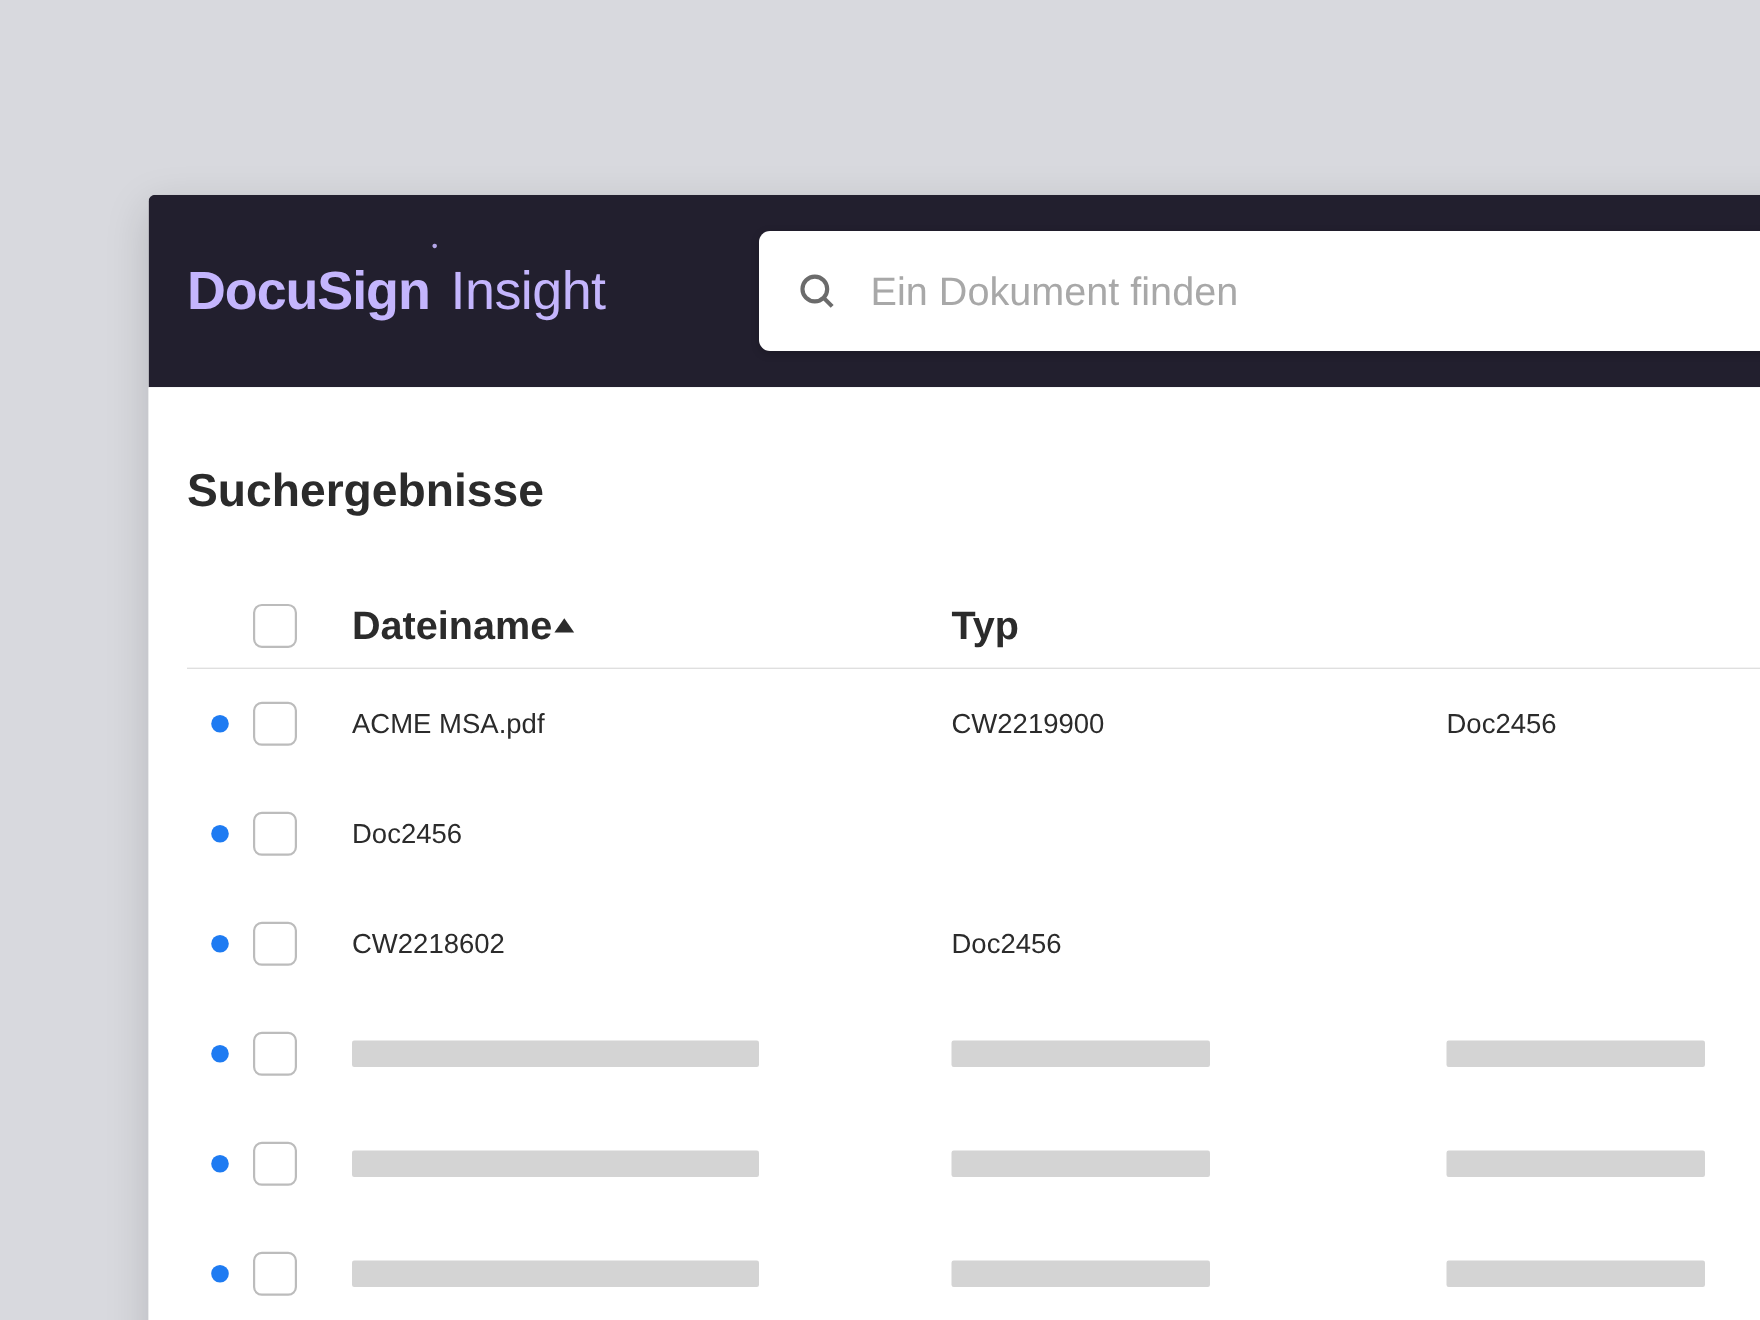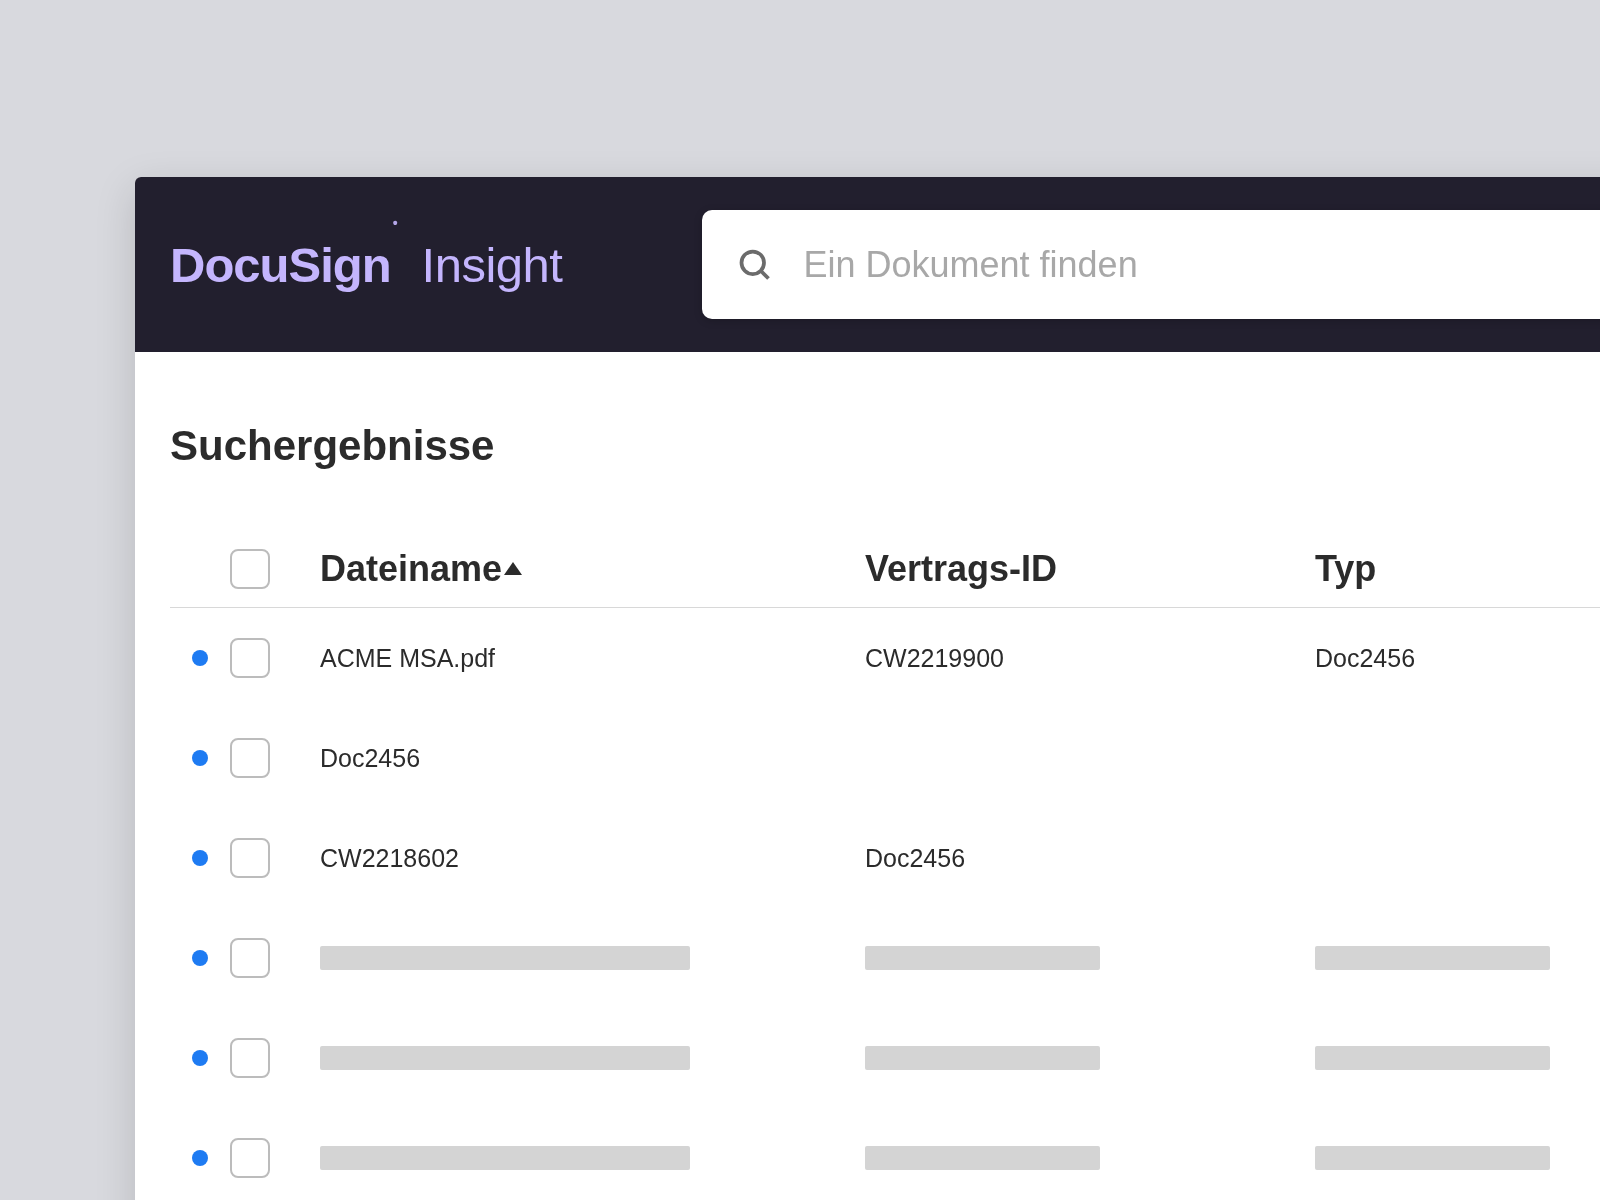--- a/index.html
+++ b/index.html
@@ -42,21 +42,21 @@
     font-size: 14px;
     font-weight: 700;
     position: relative;
     top: -22px;
     left: 2px;
     opacity: 0.9;
   }
   .logo-insight {
     font-size: 49px;
     font-weight: 400;
-    margin-left: 26px;
+    margin-left: 14px;
     letter-spacing: -0.5px;
   }
   .search-box {
     background: #fff;
     border-radius: 10px;
     height: 109px;
     flex: 1;
     display: flex;
     align-items: center;
     padding: 0 35px;
@@ -178,23 +178,20 @@
       <div class="thead-row">
         <div></div>
         <div class="checkbox-cell">
           <div class="checkbox"></div>
         </div>
         <div class="th">
           <span>Dateiname</span>
           <span class="sort-caret"></span>
         </div>
         <div class="th">
-          <span>Vertrags-ID</span>
-        </div>
-        <div class="th">
           <span>Typ</span>
         </div>
       </div>
 
       <div class="tbody-row">
         <div class="dot"></div>
         <div>
             <div class="checkbox"></div>
           </div>
         <div class="td">ACME MSA.pdf</div>

